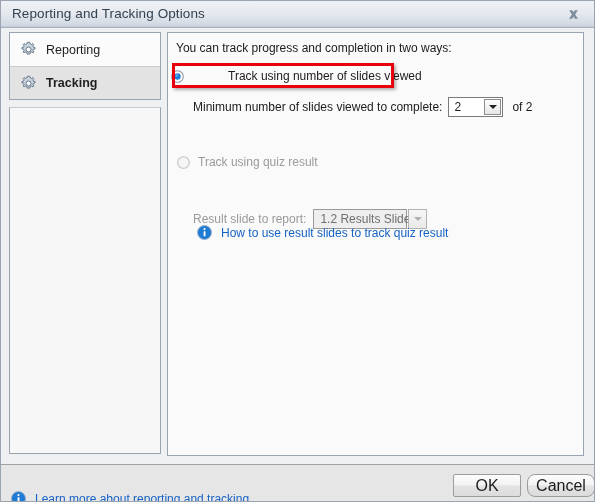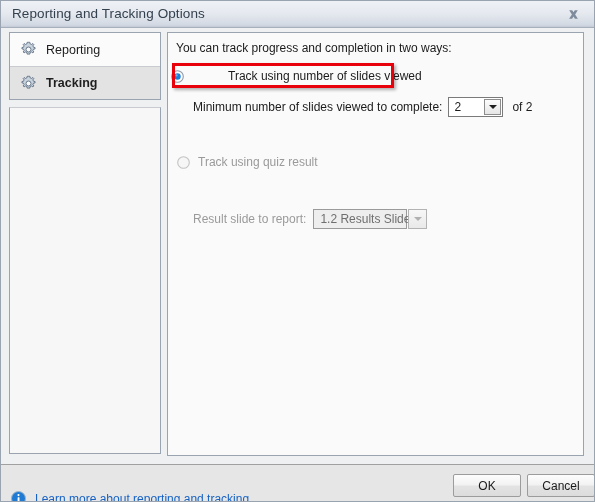--- a/index.html
+++ b/index.html
@@ -320,26 +320,26 @@
     top: 9px;
     width: 68px;
     height: 23px;
     background: linear-gradient(to bottom, #fdfdfd 0%, #f2f2f2 48%, #e3e3e3 52%, #dcdcdc 100%);
     border: 1px solid #9c9c9c;
     border-radius: 2px;
     box-sizing: border-box;
     display: flex;
     align-items: center;
     justify-content: center;
-    font-size: 12px;
+    font-size: 16px;
     color: #1b1b1b;
     cursor: default;
   }
   .btn.ok { left: 452px; }
-  .btn.cancel { left: 526px; }
+  .btn.cancel { left: 526px; border-radius: 8px; }
 </style>
 </head>
 <body>
 
 <div class="window">
 
   <div class="titlebar">
     <div class="titlebar-text">Reporting and Tracking Options</div>
     <div class="close-btn">
       <span>
@@ -416,20 +416,30 @@
     <div class="sub-row-2">
       <span class="sub-label disabled">Result slide to report:</span>
       <span class="slide-combo">
         <span class="field">1.2 Results Slide</span>
         <span class="drop">
           <span class="tri-down dim"></span>
         </span>
       </span>
     </div>
 
+    <div class="info-link-row">
+      <span class="info-icon">
+        <svg width="15" height="15" viewBox="0 0 15 15">
+          <circle cx="7.5" cy="7.5" r="7" fill="#1f7ad4" stroke="#9fb4c8" stroke-width="1"></circle>
+          <circle cx="7.5" cy="4.1" r="1.05" fill="#ffffff"></circle>
+          <rect x="6.6" y="6.2" width="1.9" height="5.1" rx="0.5" fill="#ffffff"></rect>
+        </svg>
+      </span>
+      <span class="link-text">How to use result slides to track quiz result</span>
+    </div>
 
   </div>
 
   <div class="footer">
     <div class="footer-link-row">
       <span class="info-icon">
         <svg width="15" height="15" viewBox="0 0 15 15">
           <circle cx="7.5" cy="7.5" r="7" fill="#1f7ad4" stroke="#9fb4c8" stroke-width="1"></circle>
           <circle cx="7.5" cy="4.1" r="1.05" fill="#ffffff"></circle>
           <rect x="6.6" y="6.2" width="1.9" height="5.1" rx="0.5" fill="#ffffff"></rect>

